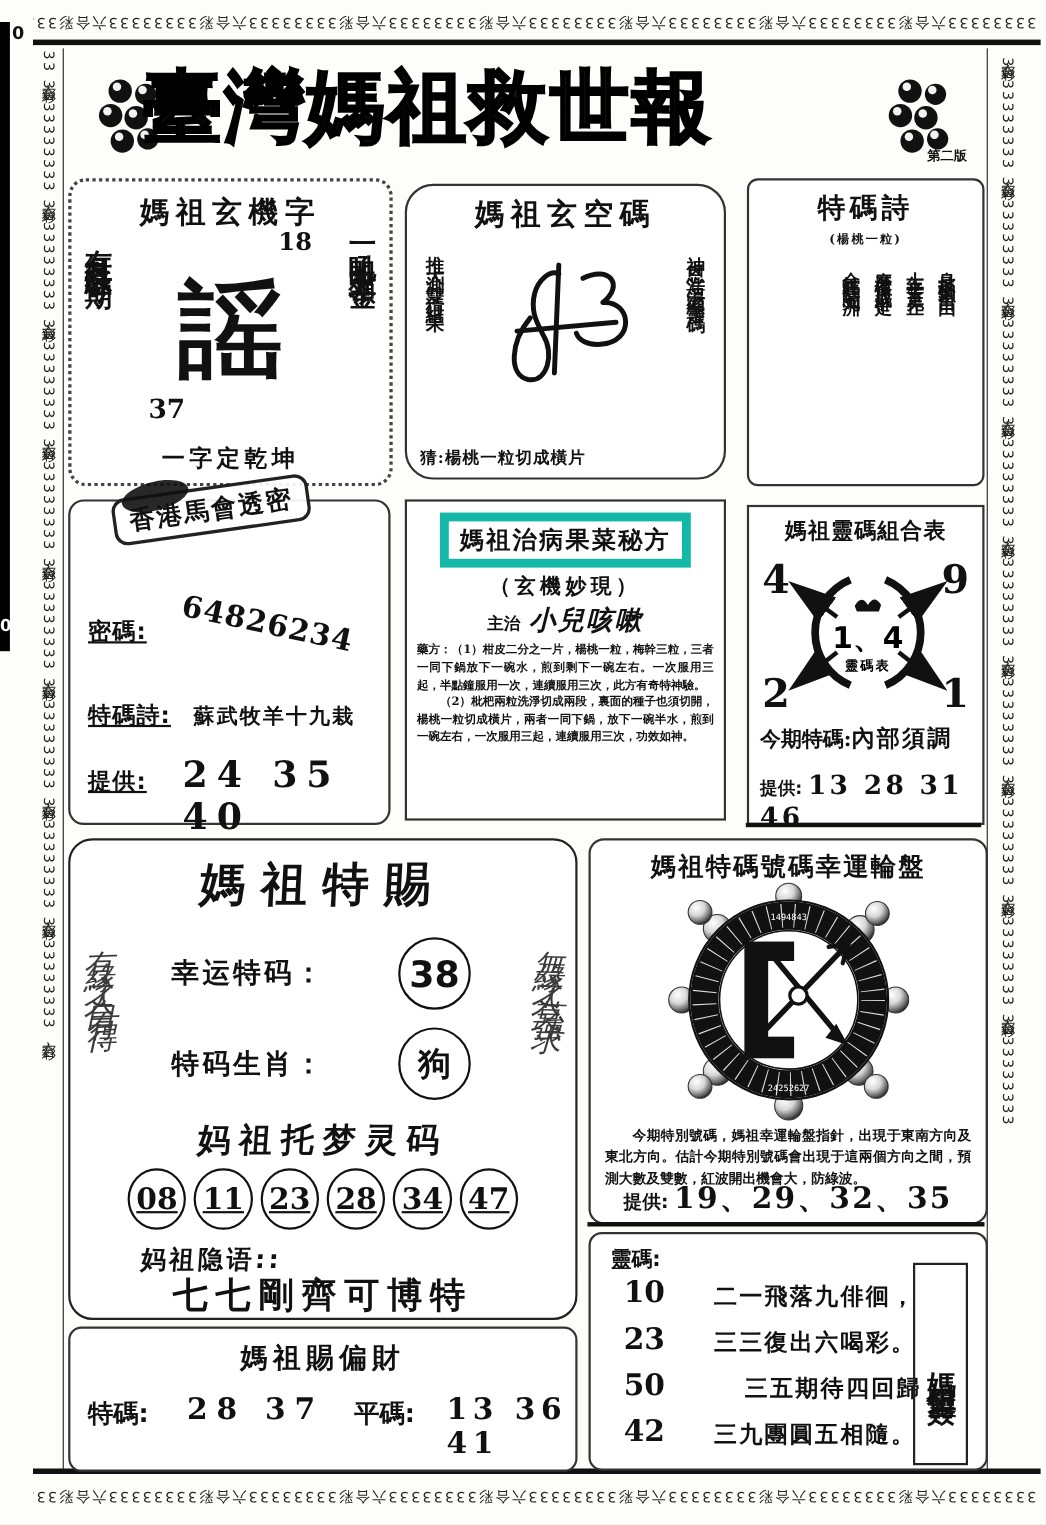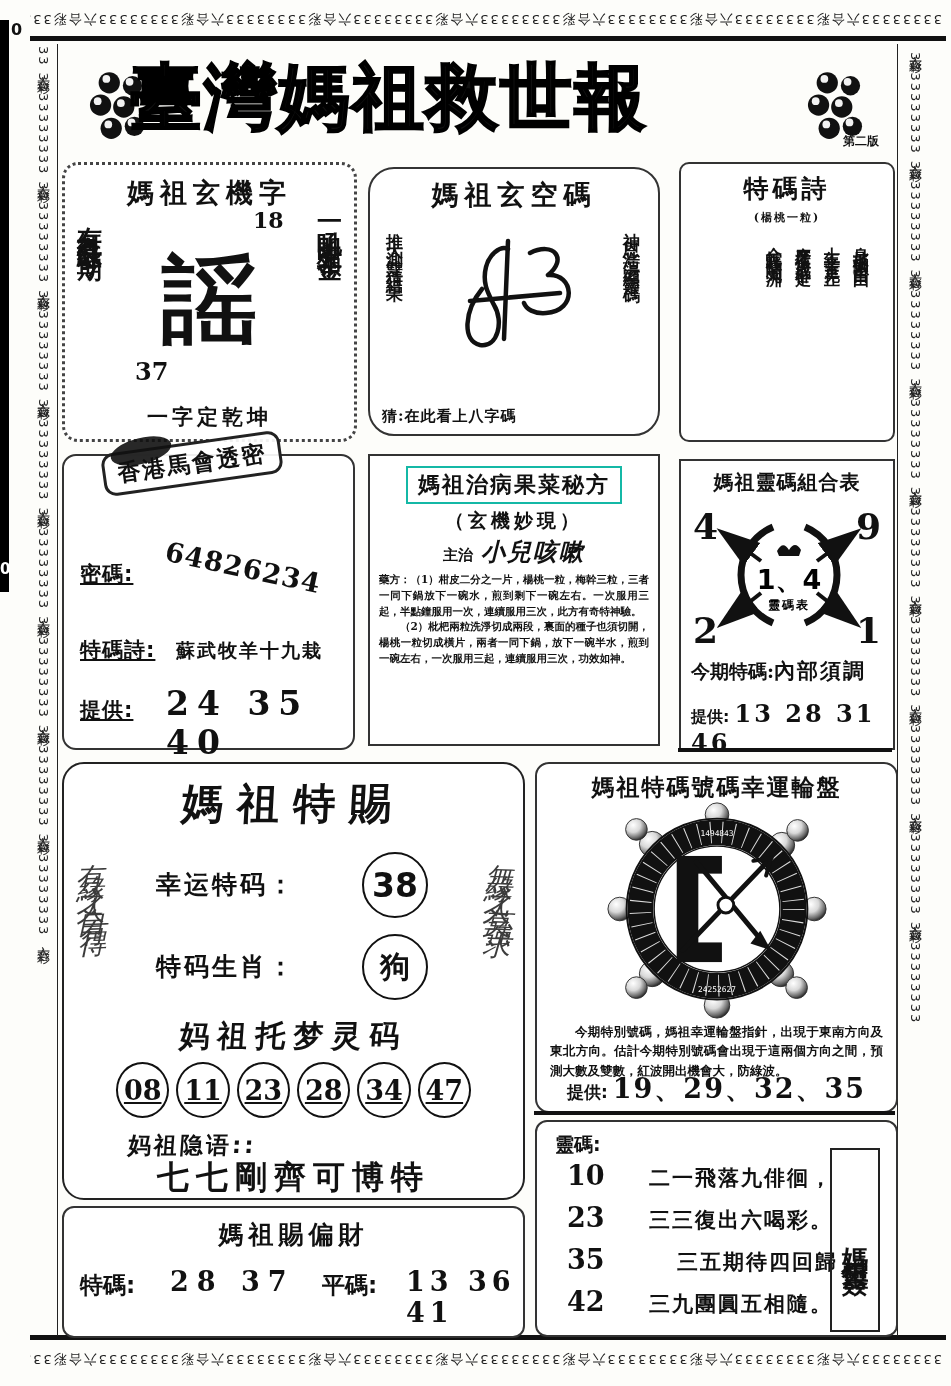--- a/index.html
+++ b/index.html
@@ -49,21 +49,21 @@
   .stamp{position:absolute;left:38px;top:-14px;transform:rotate(-8deg);border:3px solid #222;border-radius:12px;
          padding:3px 12px;font:900 23px "DejaVu Sans",sans-serif;letter-spacing:2px;background:rgba(255,255,255,.92);}
   .smudge{position:absolute;left:46px;top:-18px;width:62px;height:26px;background:#111;border-radius:50%;
           transform:rotate(-14deg);opacity:.9;z-index:2;}
   .d-label{position:absolute;font:900 21px "DejaVu Sans",sans-serif;letter-spacing:1px;text-decoration:underline;}
   .d-mima-v{position:absolute;left:100px;top:96px;font:600 27px "DejaVu Serif",serif;transform:rotate(12deg);letter-spacing:1px;}
   .d-shi-v{position:absolute;left:112px;top:182px;font:600 19px "DejaVu Serif",serif;letter-spacing:2px;}
   .d-tg-v{position:absolute;left:102px;top:228px;font:900 33px "DejaVu Serif",serif;letter-spacing:8px;}
   
   .boxE{left:368px;top:454px;width:292px;height:292px;border:2px solid #333;text-align:center;padding-top:10px;box-sizing:border-box;}
-  .e-titlebox{display:inline-block;border:2px solid #14b8a6;padding:2px 10px;font:700 22px "DejaVu Serif",serif;letter-spacing:2px;}
+  .e-titlebox{display:inline-block;border:8px solid #14b8a6;padding:2px 10px;font:700 22px "DejaVu Serif",serif;letter-spacing:2px;}
   .e-sub{font:600 19px "DejaVu Serif",serif;margin-top:4px;letter-spacing:4px;}
   .e-zhu{margin-top:2px;}
   .e-zhu .l{font:600 15px "DejaVu Serif",serif;margin-right:8px;}
   .e-zhu .v{font:700 italic 24px "DejaVu Serif",serif;letter-spacing:2px;}
   .e-body{ text-align:justify;font:700 10.5px "DejaVu Serif",serif;line-height:1.5;margin:4px 9px 0;}
   .e-body2{text-align:justify;font:700 10.5px "DejaVu Serif",serif;line-height:1.5;margin:0 9px;text-indent:2em;}
   
   .boxF{left:679px;top:459px;width:212px;height:287px;border:2px solid #333;}
   .f-title{top:8px;font:900 20px "DejaVu Sans",sans-serif;letter-spacing:1px;}
   .f-svg{position:absolute;left:6px;top:36px;}
@@ -182,21 +182,21 @@
     <div class="b-left vtext">推大測雙猜結果</div>
     <div class="b-right vtext">神恩浩蕩顯靈碼</div>
     <svg class="b-scribble" width="150" height="145" viewBox="0 0 150 145">
       <g fill="none" stroke="#111" stroke-width="4.5" stroke-linecap="round" stroke-linejoin="round">
         <path d="M40,62 C22,84 20,114 38,118 C56,121 62,94 52,78 C46,66 40,56 44,40 C47,28 58,18 66,22"></path>
         <path d="M66,14 L62,112"></path>
         <path d="M28,74 L118,66"></path>
         <path d="M88,26 C112,14 126,32 106,48 C132,46 136,84 104,86 C92,87 84,82 82,76"></path>
       </g>
     </svg>
-    <div class="b-foot">猜:在此看上八字碼</div>
+    <div class="b-foot">猜:楊桃一粒切成橫片</div>
   </div>
 
   <div class="box boxC">
     <div class="bx-title c-title">特碼詩</div>
     <div class="c-sub">(楊桃一粒)</div>
     <div class="c-poem">
       <div>身披枷鎖不自由，</div>
       <div>十年辛苦走羌丘。</div>
       <div>磨牙猛虎成群走，</div>
       <div>金蛇吐信鬧九洲。</div>
@@ -334,21 +334,21 @@
     </div>
   </div>
   <div class="rule" style="left:534px;top:1111px;width:361px;height:4px;"></div>
 
   <div class="box boxI">
     <div class="i-label">靈碼:</div>
     <div class="i-num" style="top:38px;">10</div>
     <div class="i-text" style="top:42px;">二一飛落九俳徊，</div>
     <div class="i-num" style="top:80px;">23</div>
     <div class="i-text" style="top:84px;">三三復出六喝彩。</div>
-    <div class="i-num" style="top:122px;">35</div>
+    <div class="i-num" style="top:122px;">50</div>
     <div class="i-text" style="top:126px;margin-left:28px;">三五期待四回歸，</div>
     <div class="i-num" style="top:164px;">42</div>
     <div class="i-text" style="top:168px;">三九團圓五相隨。</div>
     <div class="i-seal">媽祖靈簽</div>
   </div>
 
   <div class="box boxJ">
     <div class="bx-title j-title">媽祖賜偏財</div>
     <div class="j-l" style="left:16px;">特碼:</div>
     <div class="j-v" style="left:106px;">28 37</div>

